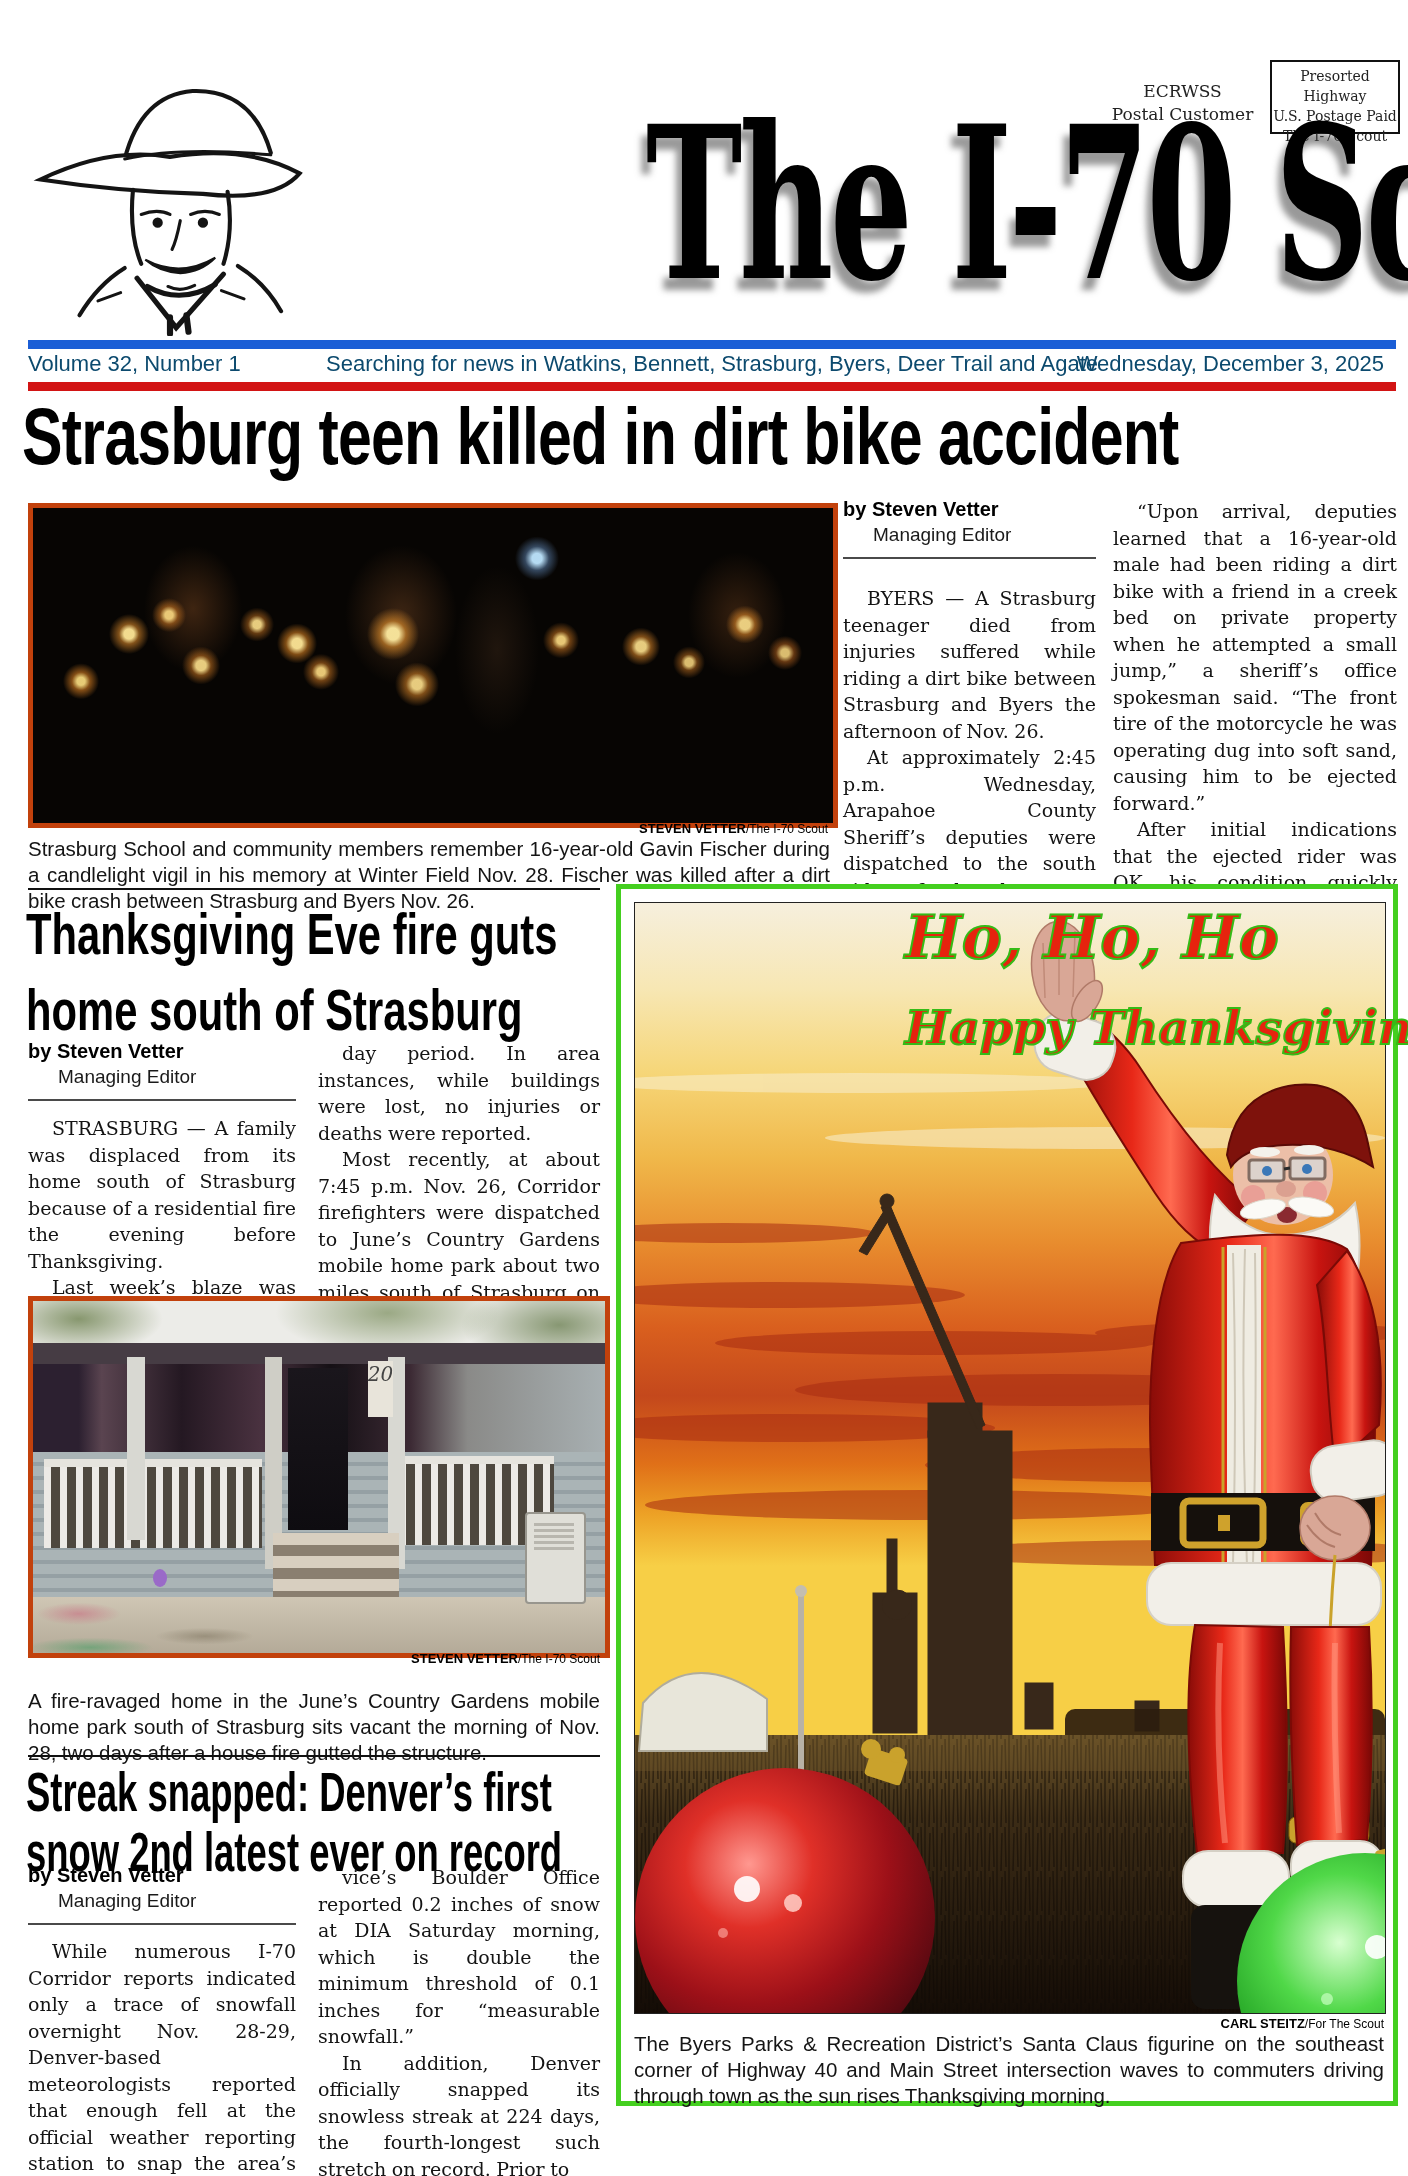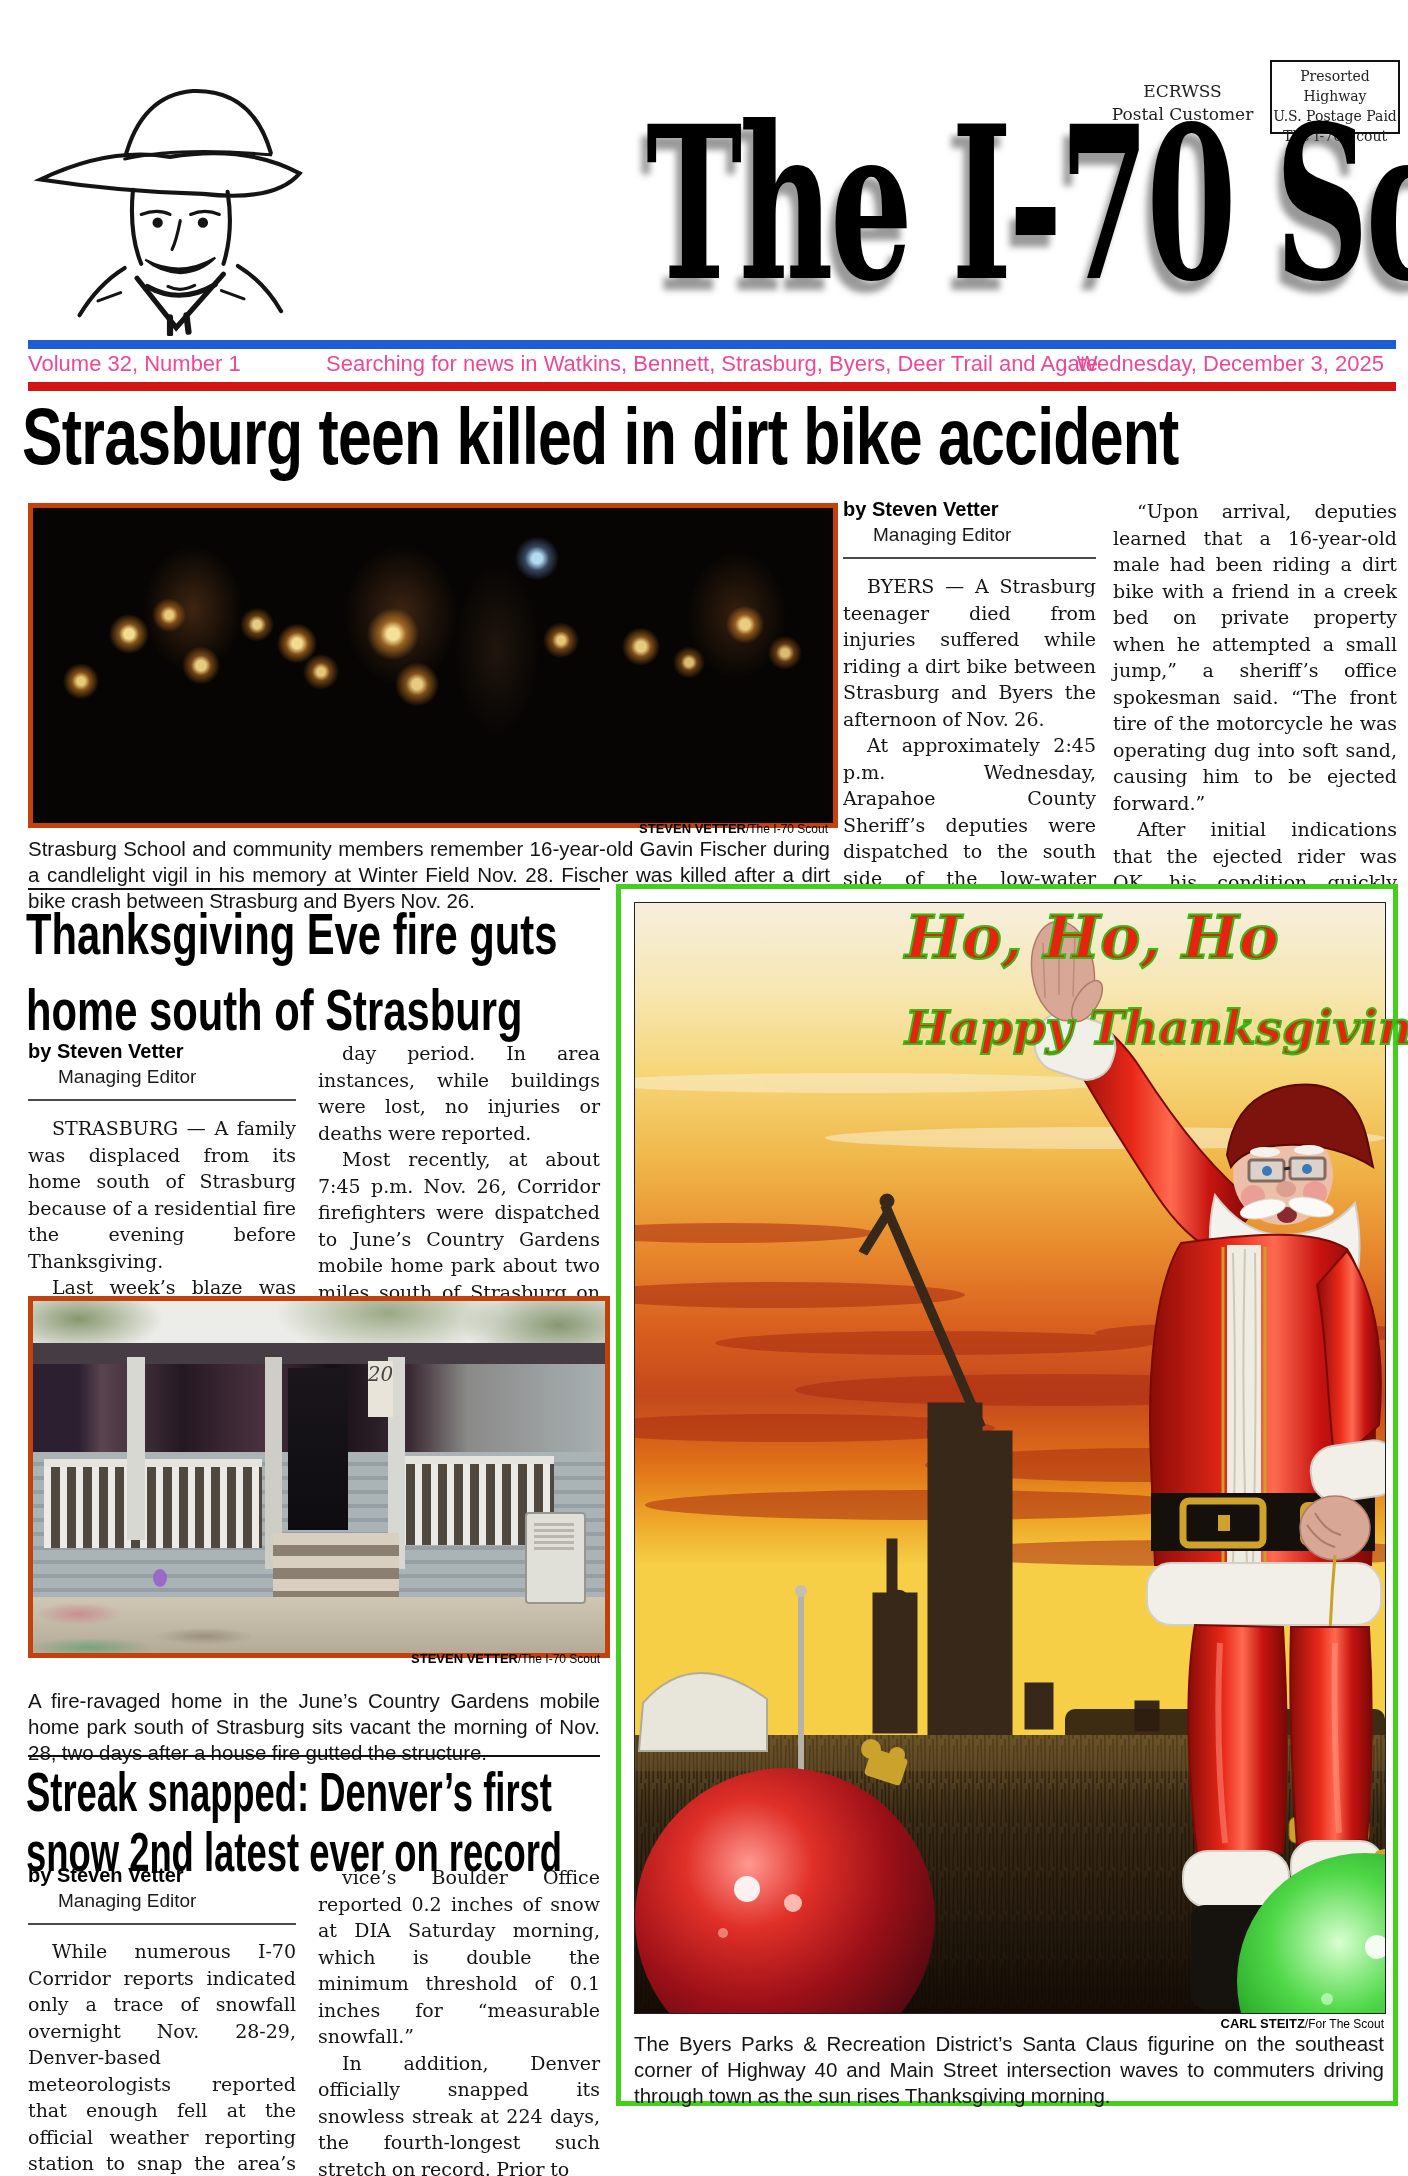--- a/index.html
+++ b/index.html
@@ -15,21 +15,21 @@
           text-align:center;font-family:"DejaVu Serif",serif;font-size:14px;line-height:20px;
           padding-top:4px;color:#222;background:#fff;}
   .np-title{left:318px;top:78px;width:1092px;height:256px;text-align:center;}
   .np-title .t{display:inline-block;white-space:nowrap;font-family:"DejaVu Serif",serif;
           font-weight:bold;font-size:212px;line-height:252px;letter-spacing:-5px;color:#000;
           transform:scaleX(0.61);transform-origin:50% 50%;
           text-shadow:-10px 12px 8px rgba(70,70,70,0.55);}
 
   .rule-blue{left:28px;top:340px;width:1368px;height:9px;background:#1b5ed6;}
   .rule-red {left:28px;top:382px;width:1368px;height:9px;background:#d21414;}
-  .info-row{left:28px;top:351px;width:1368px;height:26px;font-size:22px;color:#ec4899;}
+  .info-row{left:28px;top:351px;width:1368px;height:26px;font-size:22px;color:#0c4a6e;}
   .info-left{position:absolute;left:0;top:0;}
   .info-center{position:absolute;left:0;right:0;top:0;text-align:center;}
   .info-right{position:absolute;right:12px;top:0;}
 
   
   .h1{left:22px;top:392px;width:1384px;height:92px;overflow:visible;}
   .hwrap{display:inline-block;white-space:nowrap;font-weight:bold;color:#000;
          transform-origin:0 50%;}
   .h1 .hwrap{font-size:80px;letter-spacing:-1px;transform:scaleX(0.76);line-height:90px;}
   .h2line{white-space:nowrap;font-weight:bold;color:#000;font-size:58px;line-height:76px;
@@ -150,21 +150,21 @@
   <div class="abs photo photo-vigil"></div>
   <div class="abs credit" style="left:28px;top:821px;width:800px;">
     <b>STEVEN VETTER</b><span>/The I-70 Scout</span>
   </div>
   <div class="abs caption" style="left:28px;top:836px;width:802px;">Strasburg School and community members remember 16-year-old Gavin Fischer during a candlelight vigil in his memory at Winter Field Nov. 28. Fischer was killed after a dirt bike crash between Strasburg and Byers Nov. 26.</div>
 
   <div class="col" style="left:843px;top:498px;width:253px;">
     <div class="byline">by Steven Vetter</div>
     <div class="byrole">Managing Editor</div>
     <div class="byrule"></div>
-    <div class="bodytext" style="margin-top:14px;">
+    <div class="bodytext" style="margin-top:26px;">
       <p>BYERS — A Strasburg teenager died from injuries suffered while riding a dirt bike between Strasburg and Byers the afternoon of Nov. 26.</p>
       <p>At approximately 2:45 p.m. Wednesday, Arapahoe County Sheriff’s deputies were dispatched to the south side of the low-water crossing/washout area in the 65100 block of County Road 2 on a report of a dirt bike crash involving injuries.</p>
     </div>
   </div>
 
   <div class="col" style="left:1113px;top:498px;width:284px;">
     <div class="bodytext">
       <p>“Upon arrival, deputies learned that a 16-year-old male had been riding a dirt bike with a friend in a creek bed on private property when he attempted a small jump,” a sheriff’s office spokesman said. “The front tire of the motorcycle he was operating dug into soft sand, causing him to be ejected forward.”</p>
       <p>After initial indications that the ejected rider was OK, his condition quickly took a turn for the worse.</p>
     </div>

